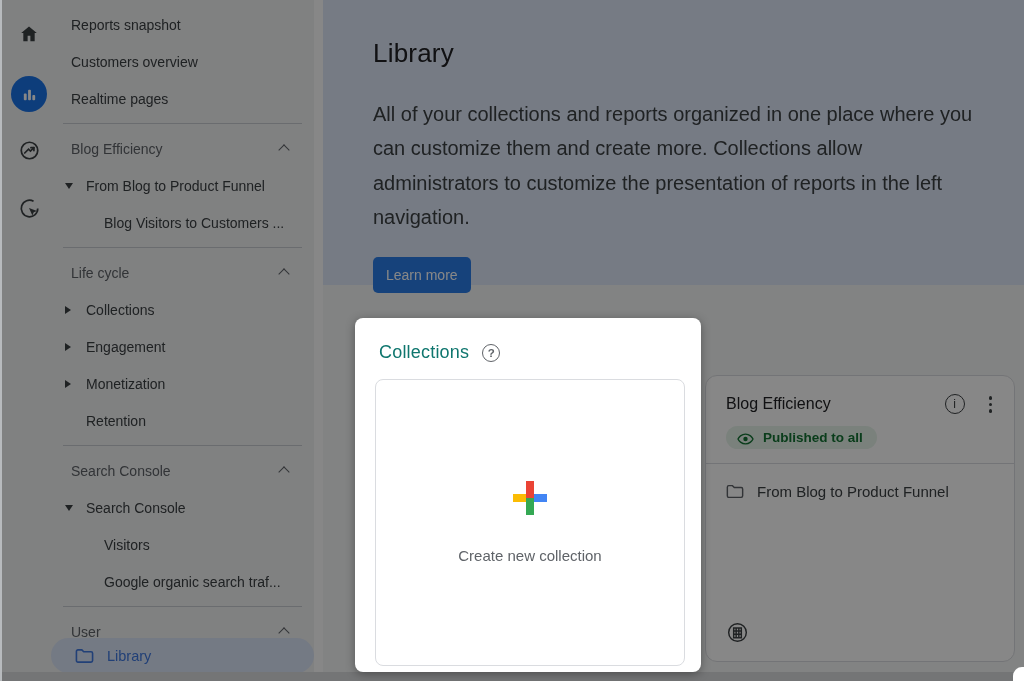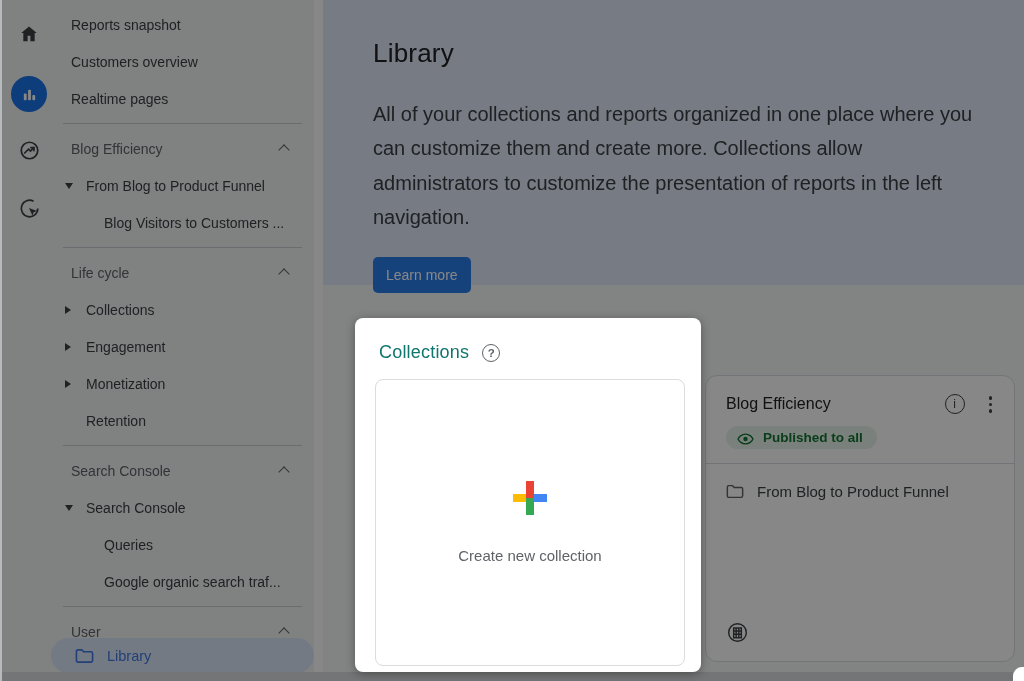--- a/index.html
+++ b/index.html
@@ -167,21 +167,21 @@
     <div class="sdivider"></div>
     <div class="srow">
         <span class="lbl sec-lbl">Search Console</span>
         <span class="chev-up"></span>
       </div>
     <div class="srow">
         <span class="tri tri-down"></span>
         <span class="lbl ind-item">Search Console</span>
       </div>
     <div class="srow">
-        <span class="lbl ind2">Queries</span>
+        <span class="lbl ind2">Visitors</span>
       </div>
     <div class="srow">
         <span class="lbl ind2">Google organic search traf...</span>
       </div>
     <div class="sdivider"></div>
     <div class="srow">
         <span class="lbl sec-lbl">User</span>
         <span class="chev-up"></span>
       </div>
     <div class="library-pill">

